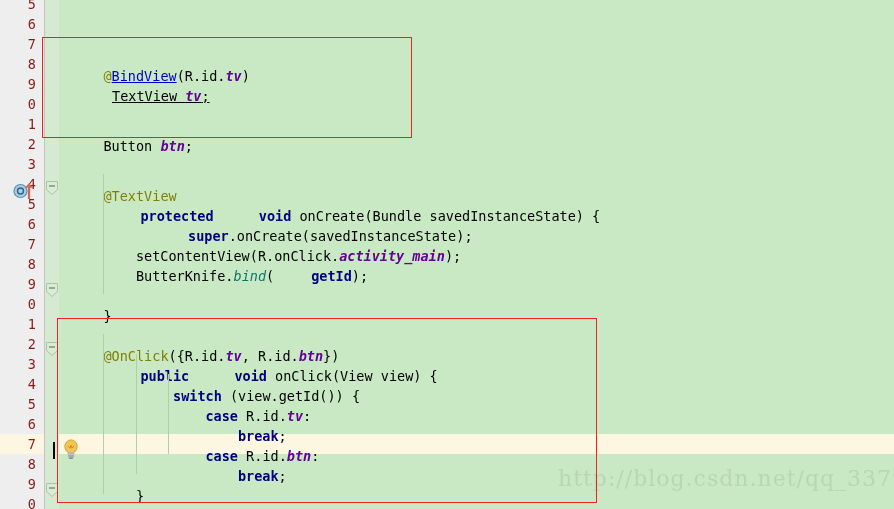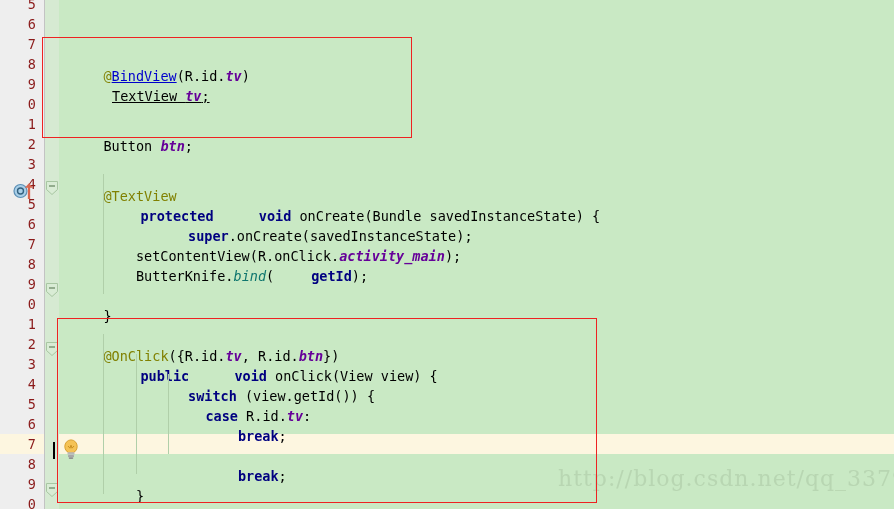--- a/index.html
+++ b/index.html
@@ -206,23 +206,24 @@
       <div class="code-line" style="top: 54px; left: 53px; text-decoration: underline;"><span class="plain">TextView</span><span class="plain"> </span><span class="fld">tv</span><span class="plain">;</span></div>
       <div class="code-line" style="top: 104px; left: 44.48px;"><span class="plain">Button</span><span class="plain"> </span><span class="fld">btn</span><span class="plain">;</span></div>
       <div class="code-line" style="top: 154px; left: 44.48px;"><span class="ann">@</span><span class="ann">TextView</span></div>
       <div class="code-line" style="top: 174px; left: 44.48px;"><span class="kw">protected</span><span class="plain"> </span><span class="kw">void</span><span class="plain"> </span><span class="plain">onCreate</span><span class="plain">(</span><span class="plain">Bundle</span><span class="plain"> </span><span class="plain">savedInstanceState</span><span class="plain">)</span><span class="plain"> </span><span class="plain">{</span></div>
       <div class="code-line" style="top: 194px; left: 92px;"><span class="kw">super</span><span class="plain">.</span><span class="plain">onCreate</span><span class="plain">(</span><span class="plain">savedInstanceState</span><span class="plain">);</span></div>
       <div class="code-line" style="top: 214px; left: 76.96px;"><span class="plain">setContentView</span><span class="plain">(</span><span class="plain">R</span><span class="plain">.</span><span class="plain">onClick</span><span class="plain">.</span><span class="fld">activity_main</span><span class="plain">);</span></div>
       <div class="code-line" style="top: 234px; left: 76.96px;"><span class="plain">ButterKnife</span><span class="plain">.</span><span class="ital">bind</span><span class="plain">(</span><span class="kw">getId</span><span class="plain">);</span></div>
       <div class="code-line" style="top: 274px; left: 44.48px;"><span class="plain">}</span></div>
       <div class="code-line" style="top: 314px; left: 44.48px;"><span class="ann">@</span><span class="ann">OnClick</span><span class="plain">({</span><span class="plain">R</span><span class="plain">.</span><span class="plain">id</span><span class="plain">.</span><span class="fld">tv</span><span class="plain">,</span><span class="plain"> </span><span class="plain">R</span><span class="plain">.</span><span class="plain">id</span><span class="plain">.</span><span class="fld">btn</span><span class="plain">})</span></div>
       <div class="code-line" style="top: 334px; left: 44.48px;"><span class="kw">public</span><span class="plain"> </span><span class="kw">void</span><span class="plain"> </span><span class="plain">onClick</span><span class="plain">(</span><span class="plain">View</span><span class="plain"> </span><span class="plain">view</span><span class="plain">)</span><span class="plain"> </span><span class="plain">{</span></div>
-      <div class="code-line" style="top: 354px; left: 92px; text-align: right;"><span class="kw">switch</span><span class="plain"> </span><span class="plain">(</span><span class="plain">view</span><span class="plain">.</span><span class="plain">getId</span><span class="plain">())</span><span class="plain"> </span><span class="plain">{</span></div>
+      <div class="code-line" style="top: 354px; left: 77px; text-align: right;"><span class="kw">switch</span><span class="plain"> </span><span class="plain">(</span><span class="plain">view</span><span class="plain">.</span><span class="plain">getId</span><span class="plain">())</span><span class="plain"> </span><span class="plain">{</span></div>
       <div class="code-line" style="top: 374px; left: 109.44px;"><span class="kw">case</span><span class="plain"> </span><span class="plain">R</span><span class="plain">.</span><span class="plain">id</span><span class="plain">.</span><span class="fld">tv</span><span class="plain">:</span></div>
       <div class="code-line" style="top: 394px; left: 141.92px;"><span class="kw">break</span><span class="plain">;</span></div>
+      <div class="code-line" style="top: 414px; left: 109.44px;"><span class="kw">case</span><span class="plain"> </span><span class="plain">R</span><span class="plain">.</span><span class="plain">id</span><span class="plain">.</span><span class="fld">btn</span><span class="plain">:</span></div>
       <div class="code-line" style="top: 434px; left: 141.92px;"><span class="kw">break</span><span class="plain">;</span></div>
       <div class="code-line" style="top: 454px; left: 76.96px;"><span class="plain">}</span></div>
       <div class="code-line" style="top: 474px; left: 44.48px;"><span class="plain">}</span></div>
       <div class="code-line" style="top: 494px; left: 12px;"><span class="plain">}</span></div>
     </div>
 
   <svg class="fold-marker" style="left:45px; top:180px;" width="14" height="16">
     <path d="M1.5 1.5 h11 v8 l-5.5 5 l-5.5 -5 z" fill="#d9ecd5" stroke="#a8c6a2" stroke-width="1"></path>
     <line x1="4" y1="6" x2="10" y2="6" stroke="#6d8a68" stroke-width="1.3"></line>
   </svg>

